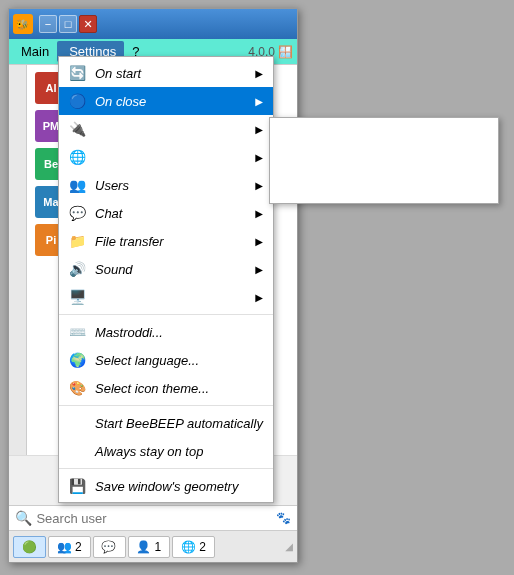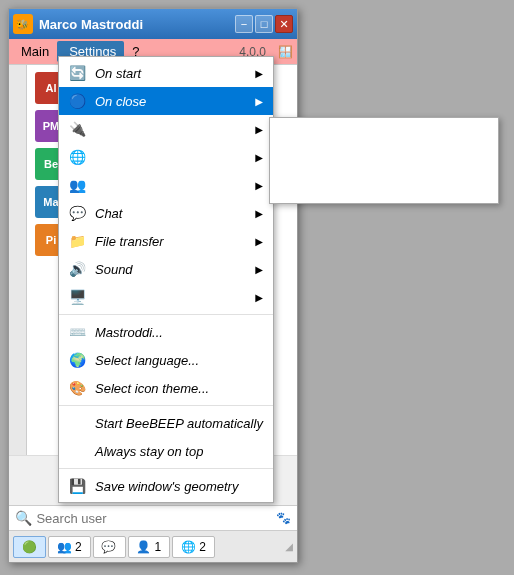--- a/index.html
+++ b/index.html
@@ -62,39 +62,39 @@
       cursor: pointer;
       border-radius: 2px;
     }
     .title-btn.close-btn {
       background: #c0392b;
       border-color: #922b21;
     }
 
     
     .menu-bar {
-      background: #fca5a5;
+      background: #5eead4;
       border-bottom: 1px solid #ccc;
       display: flex;
       align-items: center;
       height: 26px;
       padding: 0 4px;
     }
     .menu-item {
       padding: 3px 8px;
       cursor: pointer;
       border-radius: 2px;
       font-size: 13px;
     }
     .menu-item.active { background: #3276b1; color: white; padding-left: 12px; }
     .menu-version {
       margin-left: auto;
       font-size: 12px;
       color: #555;
-      display: flex; align-items: center; gap: 12px;
+      display: flex; align-items: center; gap: 3px;
     }
 
     
     .user-list-area {
       background: white;
       height: 390px;
       display: flex;
     }
     .sidebar-icons {
       width: 18px;
@@ -249,21 +249,20 @@
       font-size: 13px;
     }
   </style>
 </head>
 <body>
 
 <div class="main-window">
 
   <div class="title-bar">
     <div class="title-bar-icon">🐝</div>
-    <span class="title-bar-text">Marco Mastroddi</span>
     <div class="title-bar-buttons">
       <div class="title-btn">−</div>
       <div class="title-btn">□</div>
       <div class="title-btn close-btn">✕</div>
     </div>
   </div>
 
   <div class="menu-bar">
     <div class="menu-item">Main</div>
     <div class="menu-item active">Settings</div>
@@ -365,20 +364,21 @@
     <span class="arrow">▶</span>
   </div>
 
   <div class="dropdown-item">
     <span class="item-icon">🌐</span>
     <span class="arrow">▶</span>
   </div>
 
   <div class="dropdown-item">
     <span class="item-icon">👥</span>
+    <span class="label-text">Users</span>
     <span class="arrow">▶</span>
   </div>
 
   <div class="dropdown-item">
     <span class="item-icon">💬</span>
     <span class="label-text">Chat</span>
     <span class="arrow">▶</span>
   </div>
 
   <div class="dropdown-item">

